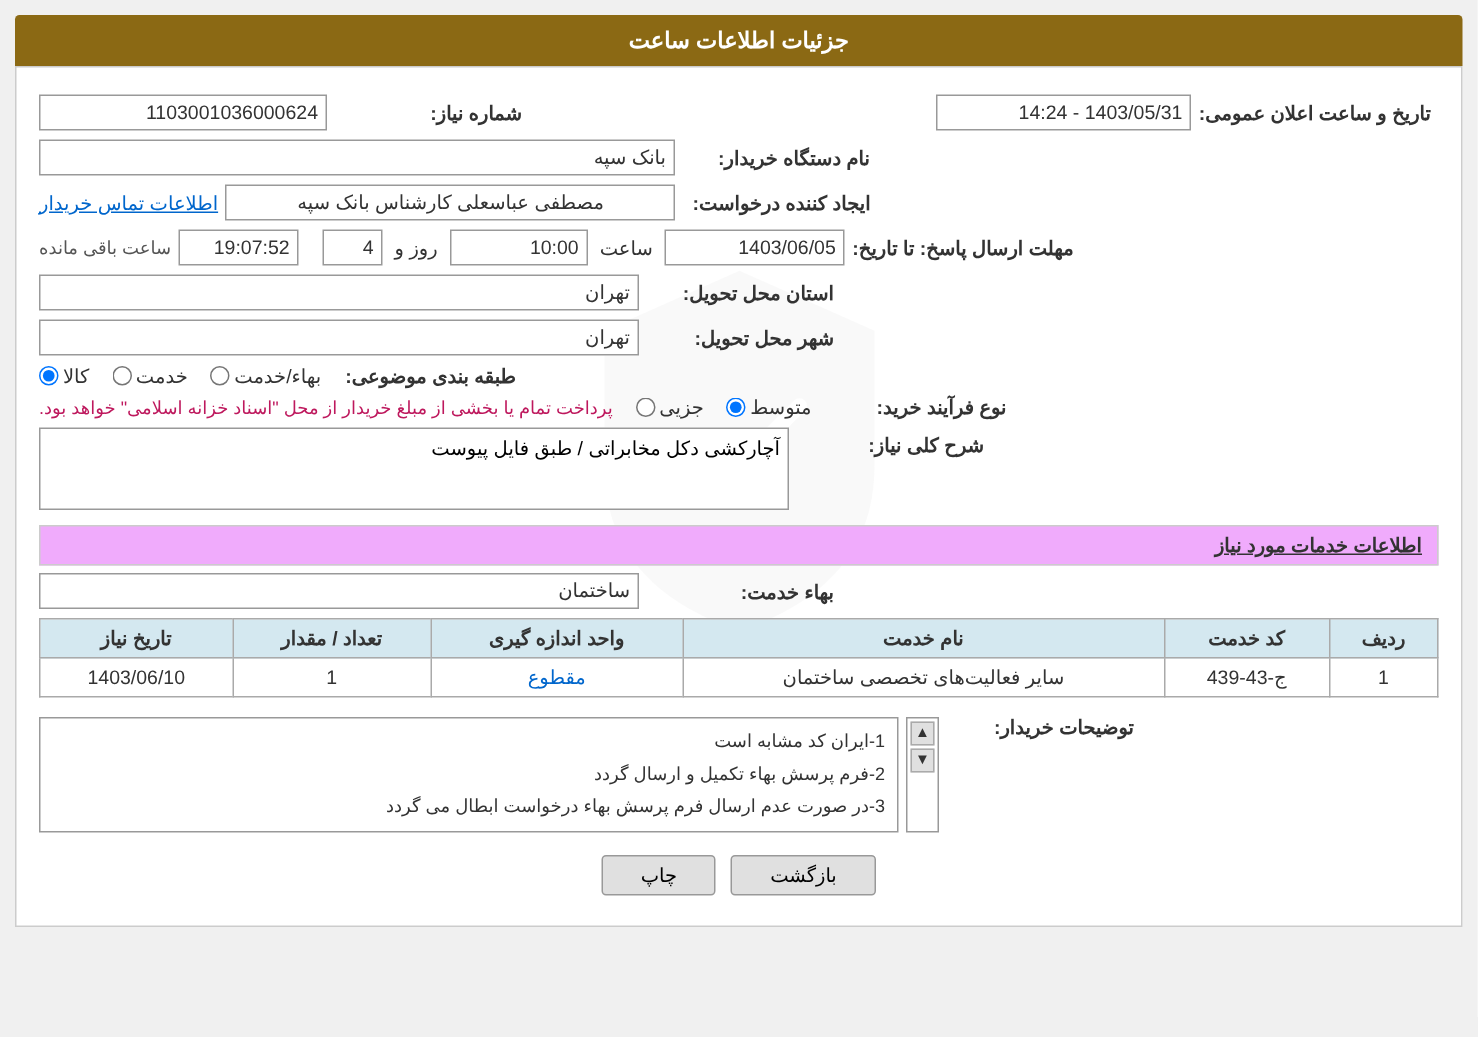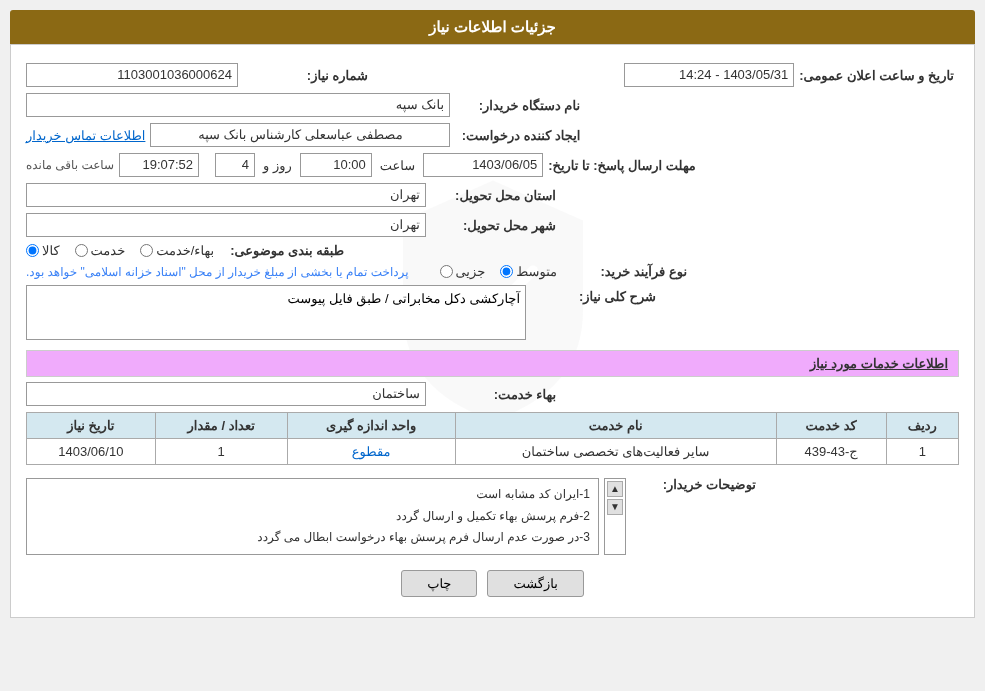--- a/index.html
+++ b/index.html
@@ -57,21 +57,21 @@
     .input-box {
       border: 1px solid #999;
       background: white;
       padding: 3px 5px;
       height: 24px;
       font-size: 13px;
       font-family: Tahoma, Arial, sans-serif;
       direction: rtl;
     }
     .input-date { width: 120px; }
-    .input-time { width: 72px; }
+    .input-time { width: 92px; }
     .link-blue {
       color: #0066cc;
       text-decoration: underline;
       cursor: pointer;
     }
     .radio-group {
       display: flex;
       align-items: center;
       gap: 15px;
     }
@@ -184,40 +184,40 @@
     }
     .content-above-watermark {
       position: relative;
       z-index: 1;
     }
   </style>
 </head>
 <body>
 
 <div class="page-container">
-  <div class="header-bar">جزئیات اطلاعات نیاز</div>
+  <div class="header-bar">جزئیات اطلاعات ساعت</div>
   <div class="main-card relative-container">
 
     <div class="shield-watermark">
       <svg width="220" height="260" viewBox="0 0 220 260">
         <path d="M110 10 L200 50 L200 140 Q200 220 110 250 Q20 220 20 140 L20 50 Z" fill="#888" opacity="0.6"></path>
         <path d="M70 130 L95 155 L150 100" stroke="white" stroke-width="10" fill="none" stroke-linecap="round"></path>
       </svg>
     </div>
 
     <div class="content-above-watermark">
 
       <div class="form-row" style="justify-content: space-between; margin-top:8px;">
         <div style="display:flex; align-items:center; gap:5px;">
           <span class="field-label">تاریخ و ساعت اعلان عمومی:</span>
           <div class="input-box" style="width:170px;">1403/05/31 - 14:24</div>
         </div>
         <div style="display:flex; align-items:center; gap:5px;">
           <span class="field-label">شماره نیاز:</span>
-          <div class="input-box" style="width:212px;">1103001036000624</div>
+          <div class="input-box" style="width:192px;">1103001036000624</div>
         </div>
       </div>
 
       <div class="form-row" style="justify-content: flex-end;">
         <span class="field-label">نام دستگاه خریدار:</span>
         <div class="input-box" style="width:424px;">بانک سپه</div>
       </div>
 
       <div class="form-row" style="justify-content: flex-end;">
         <span class="field-label">ایجاد کننده درخواست:</span>
@@ -270,21 +270,21 @@
         <div class="radio-group">
           <div class="radio-item">
             <label>متوسط</label>
             <input type="radio" name="process" checked="" style="">
           </div>
           <div class="radio-item">
             <label>جزیی</label>
             <input type="radio" name="process" style="">
           </div>
         </div>
-        <span class="notice-text" style="font-size:12px; color:#3b82f6; margin-right:26px;">پرداخت تمام یا بخشی از مبلغ خریدار از محل "اسناد خزانه اسلامی" خواهد بود.</span>
+        <span class="notice-text" style="font-size:12px; color:#be185d; margin-right:10px;">پرداخت تمام یا بخشی از مبلغ خریدار از محل "اسناد خزانه اسلامی" خواهد بود.</span>
       </div>
 
       <div class="form-row" style="justify-content: flex-end; align-items: flex-start; margin-top:4px;">
         <span class="field-label" style="padding-top:4px;">شرح کلی نیاز:</span>
         <textarea class="textarea-box" style="width: 500px;">آچارکشی دکل مخابراتی / طبق فایل پیوست</textarea>
       </div>
 
       <div class="section-header">اطلاعات خدمات مورد نیاز</div>
 
       <div class="form-row" style="justify-content: flex-end; margin-top:5px;">

